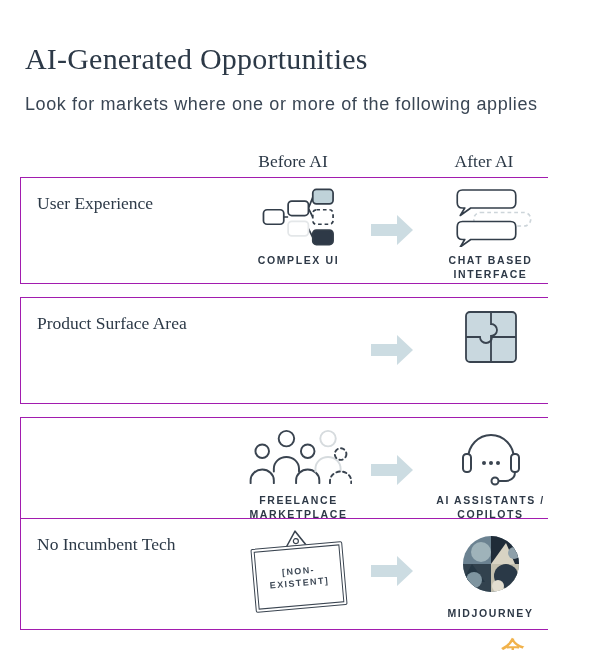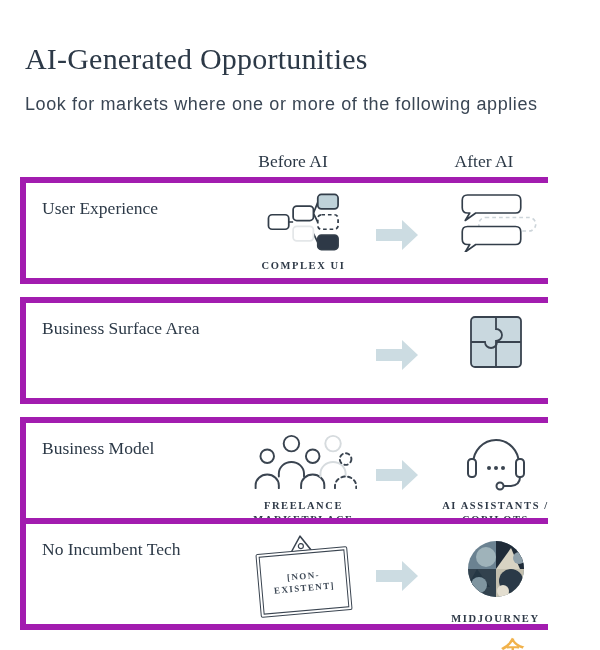--- a/index.html
+++ b/index.html
@@ -4,24 +4,24 @@
 <style>
   html,body{margin:0;padding:0;background:#ffffff;}
   .page{position:relative;width:548px;height:650px;background:#ffffff;overflow:hidden;
         font-family:"Liberation Sans",sans-serif;margin-top:20px;}
   .title{position:absolute;left:25px;top:22px;font-family:"Liberation Serif",serif;
          font-size:30px;font-weight:500;color:#2c3947;letter-spacing:0.2px;}
   .subtitle{position:absolute;left:25px;top:74px;font-size:18px;color:#3a4654;letter-spacing:0.6px;}
   .col-head{position:absolute;top:131px;width:140px;text-align:center;
             font-family:"Liberation Serif",serif;font-size:17.5px;color:#2c3947;}
   .col-before{left:223px;} .col-after{left:414px;}
-  .row{position:absolute;left:20px;width:561px;border:6px solid #a21caf;background:#ffffff;box-sizing:border-box;}
+  .row{position:absolute;left:20px;width:561px;border:1px solid #a21caf;background:#ffffff;box-sizing:border-box;}
   .row-label{position:absolute;left:16px;top:15px;font-family:"Liberation Serif",serif;
              font-size:17.5px;color:#2c3947;}
-  .cell{position:absolute;top:6px;display:flex;flex-direction:column;align-items:center;font-family:Liberation Serif, serif;}
+  .cell{position:absolute;top:6px;display:flex;flex-direction:column;align-items:center;}
   .cell-before{left:180px;width:195px;}
   .cell-after{left:392px;width:155px;}
   .icon-box{height:66px;display:flex;align-items:center;justify-content:center;}
   .icon-box.tall{height:78px;}
   .caption{margin-top:4px;font-size:10.5px;font-weight:bold;color:#2e3947;
            letter-spacing:1.6px;text-align:center;line-height:13.5px;white-space:pre-line;}
   .arrow{position:absolute;left:350px;top:37px;}
   
   .frame-wrap{position:relative;width:92px;height:64px;margin-top:20px;transform:rotate(-5deg);}
   .frame-outer{position:absolute;inset:0;border:1.5px solid #3a4450;border-radius:2px;background:#fff;}
@@ -69,43 +69,44 @@
     <div class="cell cell-after">
       <div class="icon-box">
         <svg width="110" height="60" viewBox="0 0 110 80">
           <g fill="#ffffff" stroke="#333e4a" stroke-width="2.2" stroke-linejoin="round">
             <path d="M17 4 H81 Q88 4 88 11 V21 Q88 28 81 28 H28 L14 38 L20 28 H17 Q10 28 10 21 V11 Q10 4 17 4 Z"></path>
             <rect x="32" y="34" width="76" height="18" rx="9" stroke="#cdd5da" stroke-dasharray="5 4"></rect>
             <path d="M17 50 H81 Q88 50 88 57 V67 Q88 74 81 74 H28 L14 84 L20 74 H17 Q10 74 10 67 V57 Q10 50 17 50 Z" transform="translate(0,-4)"></path>
           </g>
         </svg>
       </div>
+      <div class="caption">CHAT BASED
+INTERFACE</div>
     </div>
   </div>
 
   <div class="row" style="top:277px;height:107px;">
-    <div class="row-label">Business Surface Area</div>
+    <div class="row-label">Product Surface Area</div>
     <svg class="arrow" width="42" height="30" viewBox="0 0 42 30">
       <polygon points="0,9 26,9 26,0 42,15 26,30 26,21 0,21" fill="#ccdce2"></polygon>
     </svg>
     <div class="cell cell-after">
       <div class="icon-box">
         <svg width="58" height="58" viewBox="0 0 58 58">
           <rect x="4" y="4" width="50" height="50" rx="4" fill="#c9d8df" stroke="#39434f" stroke-width="1.8"></rect>
           <g fill="none" stroke="#39434f" stroke-width="1.8">
             <path d="M29 4 V16 a6 6 0 1 1 0 12 V54"></path>
             <path d="M4 29 H18 a6 6 0 1 0 12 0 H54"></path>
           </g>
         </svg>
       </div>
     </div>
   </div>
 
   <div class="row" style="top:397px;height:107px;">
-    <div class="row-label">Business Model</div>
     <div class="cell cell-before">
       <div class="icon-box">
         <svg width="106" height="60" viewBox="0 0 106 62">
           <g fill="none" stroke-width="2" stroke-linecap="round">
             <g stroke="#3a4450">
               <circle cx="15" cy="25" r="7"></circle>
                 <path d="M3 58 v-3 a12 11 0 0 1 24 0 v3"></path>
               <circle cx="40" cy="12" r="8"></circle>
                 <path d="M27 46 v-3 a13 12 0 0 1 26 0 v3"></path>
               <circle cx="62" cy="25" r="7"></circle>

